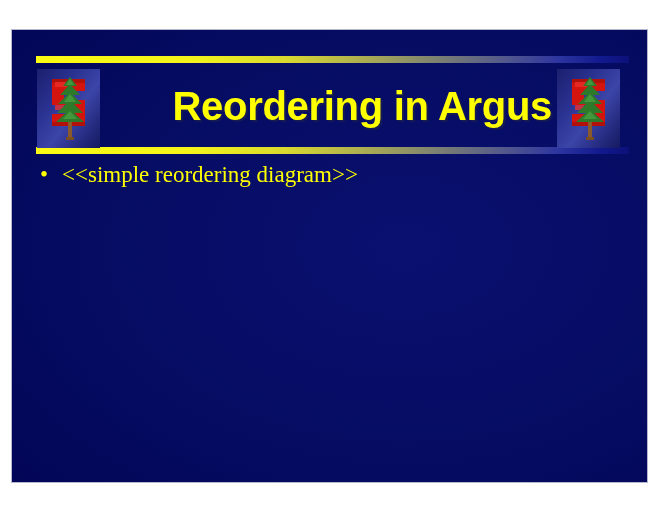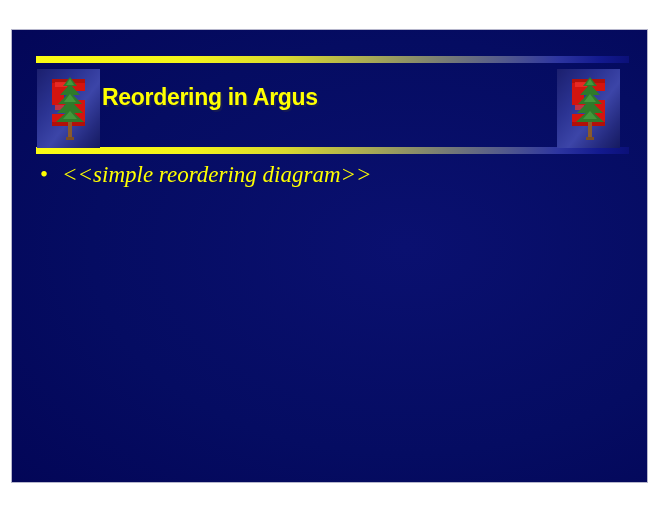--- a/index.html
+++ b/index.html
@@ -69,26 +69,26 @@
     background: linear-gradient(128deg, #1b1f6e 0%, #2b3392 34%, #3c45a8 58%, #242a7e 82%, #151a60 100%);
     overflow: hidden;
   }
   #logo-left  { left: 25px; }
   #logo-right { left: 545px; }
 
   .logo-box svg { display: block; width: 100%; height: 100%; }
 
   #slide-title {
     position: absolute;
-    left: 90px;
+    left: 100px;
     top: 56px;
     width: 440px;
-    text-align: left;
+    text-align: right;
     font-family: "Liberation Sans", sans-serif;
-    font-size: 23px;
+    font-size: 40px;
     font-weight: bold;
     color: #ffff00;
     letter-spacing: -0.3px;
     line-height: 1;
     white-space: nowrap;
     text-shadow: 2px 2px 0 #151a55, 1px 1px 0 #151a55;
   }
 
   
   #body-block {
@@ -115,21 +115,20 @@
     line-height: 1;
   }
 
   .bullet-text {
     flex: 1 1 auto;
     color: #ffff00;
     font-family: "Liberation Serif", serif;
     font-size: 23px;
     line-height: 1.15;
     white-space: nowrap;
-    font-style: italic;
   }
 </style>
 </head>
 <body>
 
 <div id="stage">
 
   <div id="slide">
 
     <div id="title-block">

